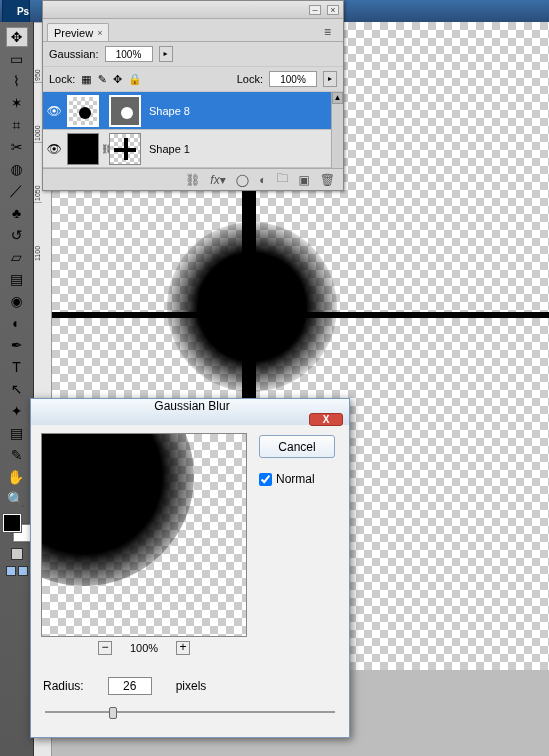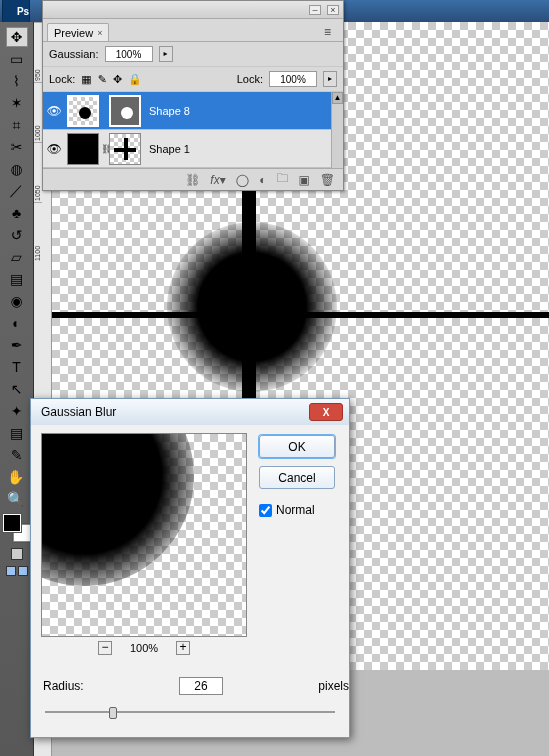--- a/index.html
+++ b/index.html
@@ -86,40 +86,40 @@
 .lp-scroll{ position:absolute; right:0; top:0; bottom:0; width:12px; background:#d0d0d0; border-left:1px solid #aaa;}
 .lp-scroll .sarrow{ height:12px; font-size:8px; text-align:center; background:#bbb; border:1px solid #999;}
 .lp-footer{ height:22px; display:flex; align-items:center; justify-content:flex-end; gap:10px; padding:0 8px; border-top:1px solid #aaa;}
 .lp-footer span{ font-size:12px; color:#555; cursor:pointer;}
 
 
 .dialog{
   position:absolute; left:30px; top:398px; width:320px; height:340px;
   background:#f1f1f1; border:1px solid #7a98b8; box-shadow:2px 2px 8px rgba(0,0,0,.5);
 }
-.dlg-title{ height:26px; background:linear-gradient(#f6fafe,#d6e2ee); display:flex; align-items:center; padding:0 6px 0 10px; font-size:12px;}
+.dlg-title{ height:26px; background:linear-gradient(#f6fafe,#d6e2ee); display:flex; align-items:center; padding:0 6px 0 10px; font-size:12px;flex-direction:column;}
 .dlg-title .closebtn{ margin-left:auto; width:34px; height:18px; border-radius:3px; background:#d04a3e; border:1px solid #a33228; color:#fff; font-size:10px; font-weight:bold; display:flex; align-items:center; justify-content:center; cursor:pointer;}
 .dlg-body{ padding:8px 10px; display:flex; gap:12px;}
 .preview-box{ width:206px; height:204px; border:1px solid #888; background:#fff;
   background-image:
     linear-gradient(45deg,#ccc 25%,transparent 25%,transparent 75%,#ccc 75%),
     linear-gradient(45deg,#ccc 25%,transparent 25%,transparent 75%,#ccc 75%);
   background-size:16px 16px; background-position:0 0,8px 8px;
   position:relative; overflow:hidden;
 }
 .preview-box .pblob{ position:absolute; left:-68px; top:-68px; width:220px; height:220px; border-radius:50%;
   background: radial-gradient(circle,#000 0%,#000 50%, rgba(0,0,0,0) 80%);
 }
 .dlg-side{ width:76px; display:flex; flex-direction:column; gap:8px; padding-top:2px;}
 .winbtn{ height:23px; border:1px solid #8aa5c2; border-radius:3px; background:linear-gradient(#fdfdfd,#e6eef7); font-size:12px; cursor:pointer;}
 .winbtn.primary{ box-shadow:0 0 0 1px #6fb2ef;}
 .cbwrap{ margin-top:6px; font-size:12px; display:flex; align-items:center; gap:4px;}
 .zoom-row{ display:flex; align-items:center; justify-content:center; gap:18px; font-size:11px; margin-top:4px;}
 .zoom-btn{ width:14px;height:14px; border:1px solid #888; background:#eee; font-size:12px; line-height:10px; text-align:center; cursor:pointer;}
-.radius-row{ display:flex; align-items:center; gap:24px; font-size:12px; margin:14px 0 8px 12px;justify-content:space-between;}
+.radius-row{ display:flex; align-items:center; gap:24px; font-size:12px; margin:14px 0 8px 12px;}
 .radius-input{ width:44px; height:18px; border:1px solid #888; text-align:center; font-size:12px;}
 .slider-row{ margin:10px 14px 0 14px;}
 .slider{ position:relative; height:14px;}
 .slider-track{ position:absolute; top:6px; left:0; right:0; height:2px; background:#9a9a9a;}
 .slider-thumb{ position:absolute; top:2px; left:22%; width:8px; height:12px; background:#d8d8d8; border:1px solid #666; border-radius:2px;}
 </style>
 </head>
 <body>
 
 <div class="app-header">
@@ -264,21 +264,20 @@
       <div class="preview-box">
         <div class="pblob"></div>
       </div>
       <div class="zoom-row">
         <div class="zoom-btn">−</div>
         <span>100%</span>
         <div class="zoom-btn">+</div>
       </div>
     </div>
     <div class="dlg-side">
-      <button class="winbtn primary">OK</button>
       <button class="winbtn">Cancel</button>
       <label class="cbwrap">
         <input type="checkbox" checked="" style="">
         <span>Normal</span>
       </label>
     </div>
   </div>
   <div class="radius-row">
     <span>Radius:</span>
     <input class="radius-input" value="26" style="">

